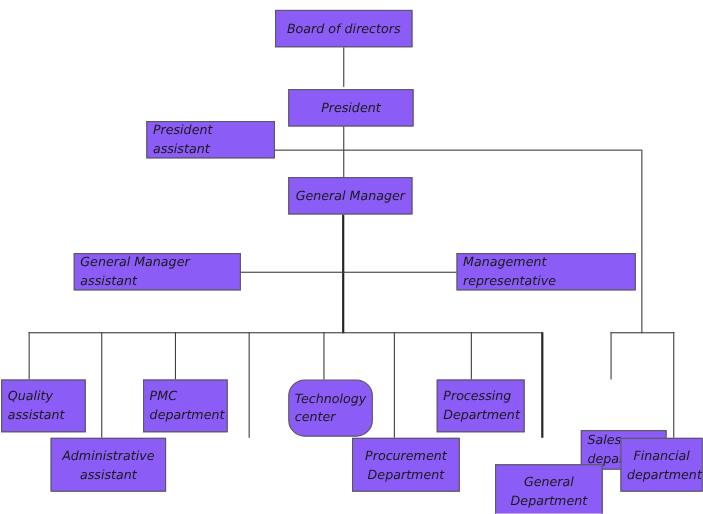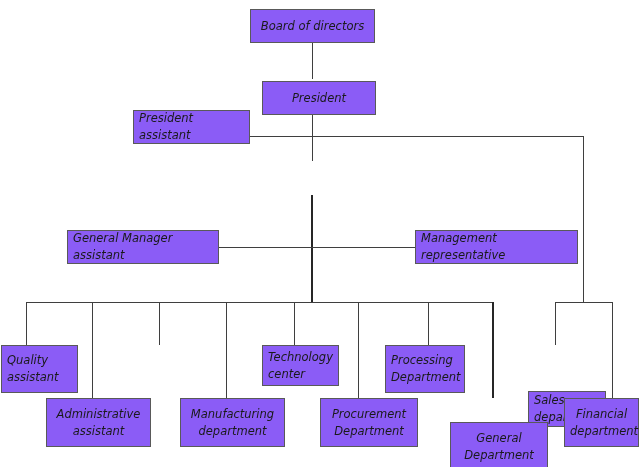--- a/index.html
+++ b/index.html
@@ -75,53 +75,56 @@
   </div>
 
   <div class="node" style="left:262px;top:81px;width:114px;height:34px;">
     <span class="lbl">President</span>
   </div>
 
   <div class="node left-text" style="left:102px;top:110px;width:117px;height:34px;margin-left:31px;">
     <span class="lbl">President assistant</span>
   </div>
 
+  <div class="node" style="left:262px;top:161px;width:113px;height:34px;">
+    <span class="lbl">General Manager</span>
+  </div>
 
   <div class="node left-text" style="left:67px;top:230px;width:152px;height:34px;">
     <span class="lbl">General Manager assistant</span>
   </div>
 
   <div class="node left-text" style="left:415px;top:230px;width:163px;height:34px;">
     <span class="lbl">Management representative</span>
   </div>
 
   <div class="node left-text" style="left:1px;top:345px;width:77px;height:48px;">
     <span class="lbl">Quality assistant</span>
   </div>
 
+  <div class="node left-text" style="left:130px;top:345px;width:77px;height:48px;">
+    <span class="lbl">PMC department</span>
+  </div>
 
-  <div class="node left-text" style="left:262px;top:345px;width:77px;height:41px;">
+  <div class="node left-text" style="left:262px;top:345px;width:77px;height:52px;border-radius:15px;">
     <span class="lbl">Technology center</span>
   </div>
 
-  <div class="node left-text" style="left:385px;top:345px;width:80px;height:48px;">
+  <div class="node left-text" style="left:397px;top:345px;width:80px;height:48px;">
     <span class="lbl">Processing Department</span>
   </div>
 
   <div class="node left-text" style="left:528px;top:345px;width:78px;height:36px;margin-top:46px;">
     <span class="lbl">Sales department</span>
   </div>
 
   <div class="node" style="left:46px;top:398px;width:105px;height:49px;">
     <span class="lbl">Administrative assistant</span>
   </div>
 
-  <div class="node" style="left:180px;top:398px;width:105px;height:49px;">
-    <span class="lbl">Manufacturing department</span>
-  </div>
 
   <div class="node" style="left:320px;top:398px;width:98px;height:49px;">
     <span class="lbl">Procurement Department</span>
   </div>
 
   <div class="node" style="left:450px;top:422px;width:98px;height:49px;">
     <span class="lbl">General Department</span>
   </div>
 
   <div class="node" style="left:564px;top:398px;width:75px;height:49px;">

